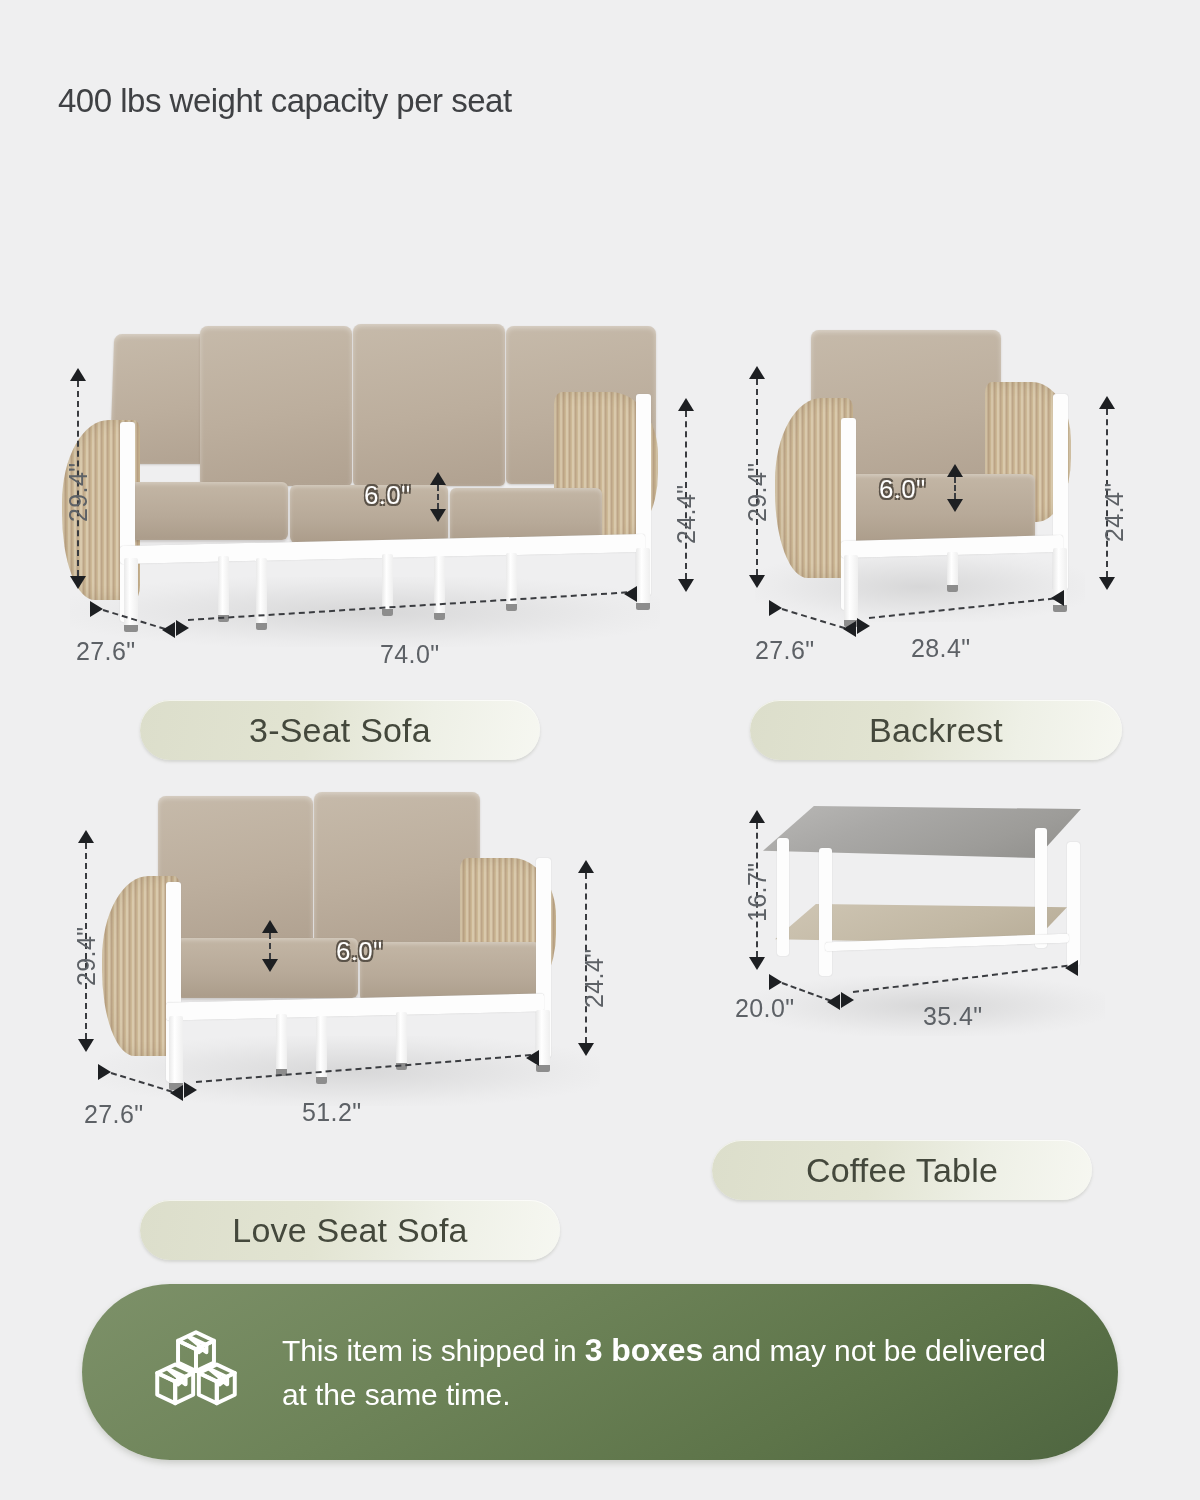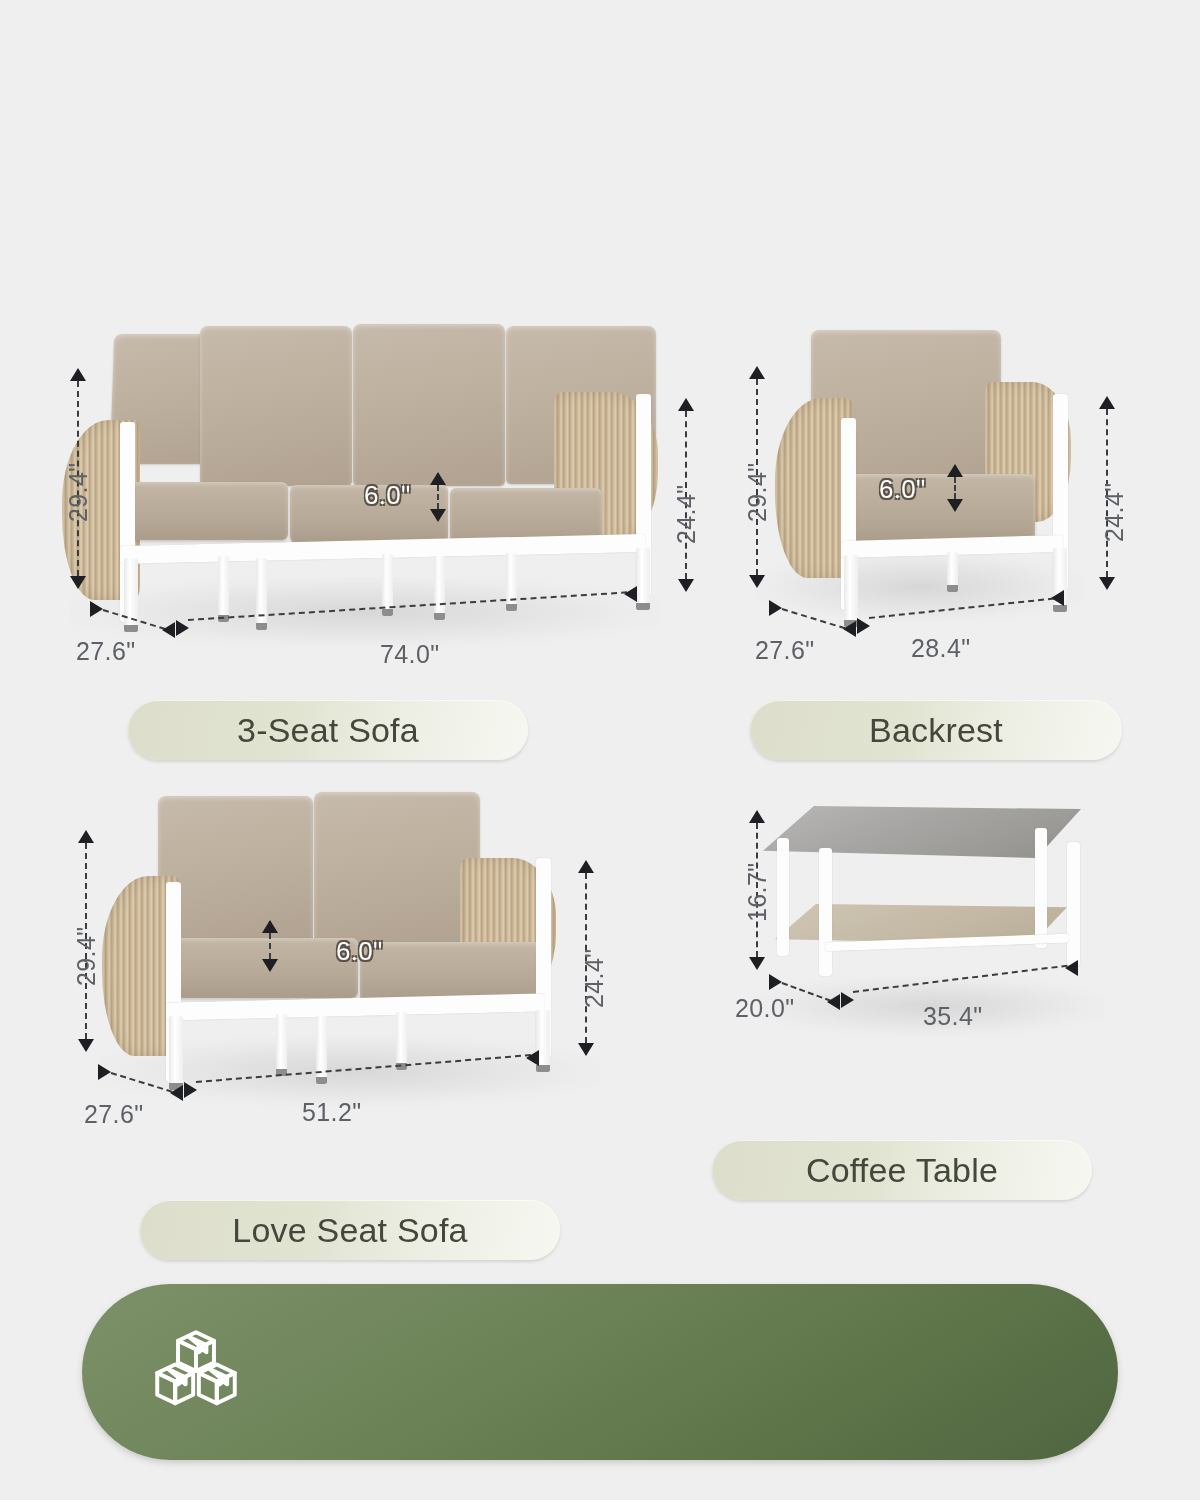--- a/index.html
+++ b/index.html
@@ -64,21 +64,21 @@
     align-items: center;
     justify-content: center;
   }
   .pill span {
     font-size: 34px;
     color: #44483c;
     letter-spacing: 0.2px;
     font-weight: 400;
     white-space: nowrap;
   }
-  .pill-sofa  { left: 128px; top: 700px; width: 400px; }
+  .pill-sofa  { left: 140px; top: 700px; width: 400px; }
   .pill-chair { left: 750px; top: 700px; width: 372px; }
   .pill-love  { left: 140px; top: 1200px; width: 420px; }
   .pill-table { left: 712px; top: 1140px; width: 380px; }
 
   
   .dim-label {
     position: absolute;
     font-size: 25px;
     color: #5d6166;
     letter-spacing: 0.4px;
@@ -192,20 +192,21 @@
     letter-spacing: -0.1px;
     max-width: 790px;
   }
   .banner-text b { font-weight: 700; font-size: 32px; }
 </style>
 </head>
 <body>
 
 <div class="header">
   <div class="sub-lines">
+    <div class="subline">400 lbs weight capacity per seat</div>
   </div>
 </div>
 
 <div class="grid">
 
   <div class="cell cell-sofa">
     <div class="stage">
       <div class="shadow-pad" style="left:30px; top:255px; width:590px; height:70px;"></div>
 
       <div class="cushion" style="left:72px;  top:12px; width:140px; height:130px; transform:skewX(-2deg);"></div>
@@ -413,13 +414,16 @@
     <path d="M14 56 L33 47 L52 56 L33 65 Z"></path>
     <path d="M14 56 L14 79 L33 88 L33 65 Z"></path>
     <path d="M52 56 L52 79 L33 88 L33 65 Z"></path>
     <path d="M25 51.5 L44 60.5 L44 68 L40 65 L36 68 L36 60.5 Z"></path>
 
     <path d="M58 56 L77 47 L96 56 L77 65 Z"></path>
     <path d="M58 56 L58 79 L77 88 L77 65 Z"></path>
     <path d="M96 56 L96 79 L77 88 L77 65 Z"></path>
     <path d="M69 51.5 L88 60.5 L88 68 L84 65 L80 68 L80 60.5 Z"></path>
   </svg>
+  <div class="banner-text">
+    <span>This item is shipped in </span><b>3 boxes</b><span> and may not be delivered at the same time.</span>
+  </div>
 </div>
 
 </body></html>

